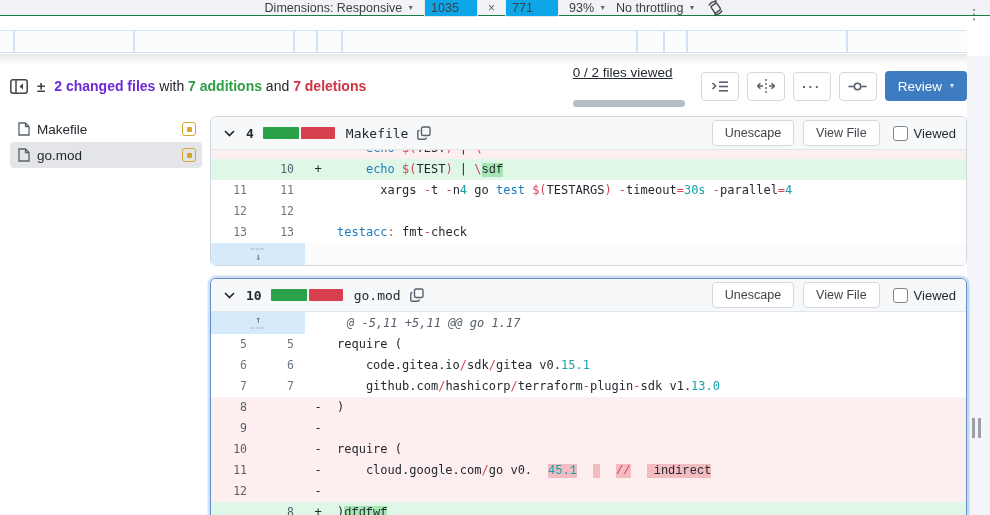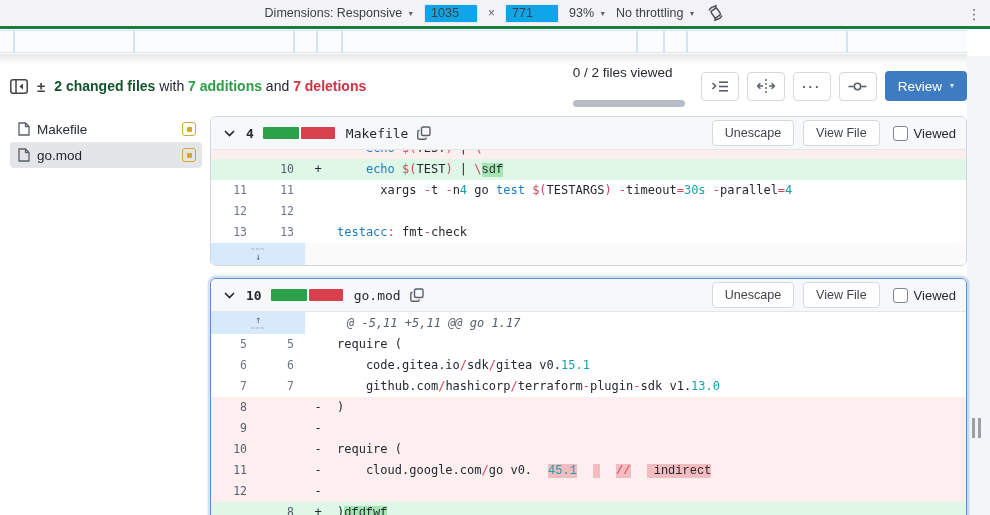--- a/index.html
+++ b/index.html
@@ -1,21 +1,21 @@
 <!DOCTYPE html>
 <html><head>
 <meta charset="utf-8">
 <style>
   * { box-sizing: border-box; margin: 0; padding: 0; }
   html,body { width: 990px; height: 515px; overflow: hidden; background: #fff;
     font-family: "Liberation Sans", sans-serif; color: #24292f; }
 
   
-  .devtools-bar { position: absolute; top:0; left:0; width:990px; height:29px;
-    background:#f3f3f7; border-bottom:3px solid #15803d; display:flex; align-items:center; }
+  .devtools-bar { position: absolute; top:0; left:0; width:990px; height:16px;
+    background:#f3f3f7; border-bottom:1px solid #15803d; display:flex; align-items:center; }
   .dt-center { flex:1; display:flex; align-items:center; justify-content:center; gap:10px;
     font-size:12.5px; color:#3c4043; }
   .dt-drop { display:flex; align-items:center; gap:5px; cursor:default; }
   .caret { font-size:7px; color:#5f6368; line-height:1; }
   .dt-input { width:54px; height:19px; background:#0ea5e9; border:1px solid #e8e8ec; border-radius:2px;
     font-size:12.5px; color:#3c4043; padding:0 6px; font-family:"Liberation Sans",sans-serif; }
   .dt-x { color:#5f6368; font-size:12px; }
   .dt-icon { width:20px; height:20px; display:flex; align-items:center; justify-content:center; }
   .dt-kebab { position:absolute; right:6px; top:4px; width:20px; height:20px; text-align:center;
     font-size:14px; color:#5f6368; line-height:20px; }
@@ -31,25 +31,25 @@
   .right-gutter { position:absolute; top:56px; right:0; width:23px; height:459px; background:#f4f5f8; }
   .drag-handle { position:absolute; top:362px; left:5px; display:flex; gap:3px; }
   .drag-handle span { width:3px; height:20px; background:#9aa0a6; display:block; }
 
   
   .main { position:absolute; left:10px; top:64px; width:957px; }
   .files-header { display:flex; align-items:center; height:44px; }
   .fh-left { display:flex; align-items:center; gap:9px; font-size:14px; }
   .plusminus { font-size:15px; font-weight:700; color:#444; }
   .fh-text b { font-weight:700; }
-  .c-orange { color:#14532d; font-weight:700; }
+  .c-orange { color:#6d28d9; font-weight:700; }
   .c-green  { color:#2c9f45; font-weight:700; }
   .c-red    { color:#cf3341; font-weight:700; }
   .fh-right { margin-left:auto; display:flex; align-items:center; gap:8px; }
-  .viewed-group { display:flex; flex-direction:column; gap:20px; margin-right:8px; }
+  .viewed-group { display:flex; flex-direction:column; gap:20px; margin-right:8px;text-decoration:underline; }
   .viewed-text { font-size:13.5px; color:#24292f; }
   .progress { width:112px; height:7px; border-radius:4px; background:#b7bdc5; }
   .icon-btn { width:38px; height:29px; background:#fff; border:1px solid #d5d8dc; border-radius:4px;
     display:flex; align-items:center; justify-content:center; color:#57606a; }
   .ellipsis-glyph { font-size:13px; letter-spacing:2px; font-weight:700; color:#57606a; }
   .review-btn { height:30px; padding:0 13px; background:#3e7cc1; border:none; border-radius:4px;
     color:#fff; font-size:13.5px; display:flex; align-items:center; gap:8px; font-family:"Liberation Sans",sans-serif; }
   .review-btn .caret { color:#dce8f5; font-size:8px; }
 
   .content-row { display:flex; padding-top:8px; }

